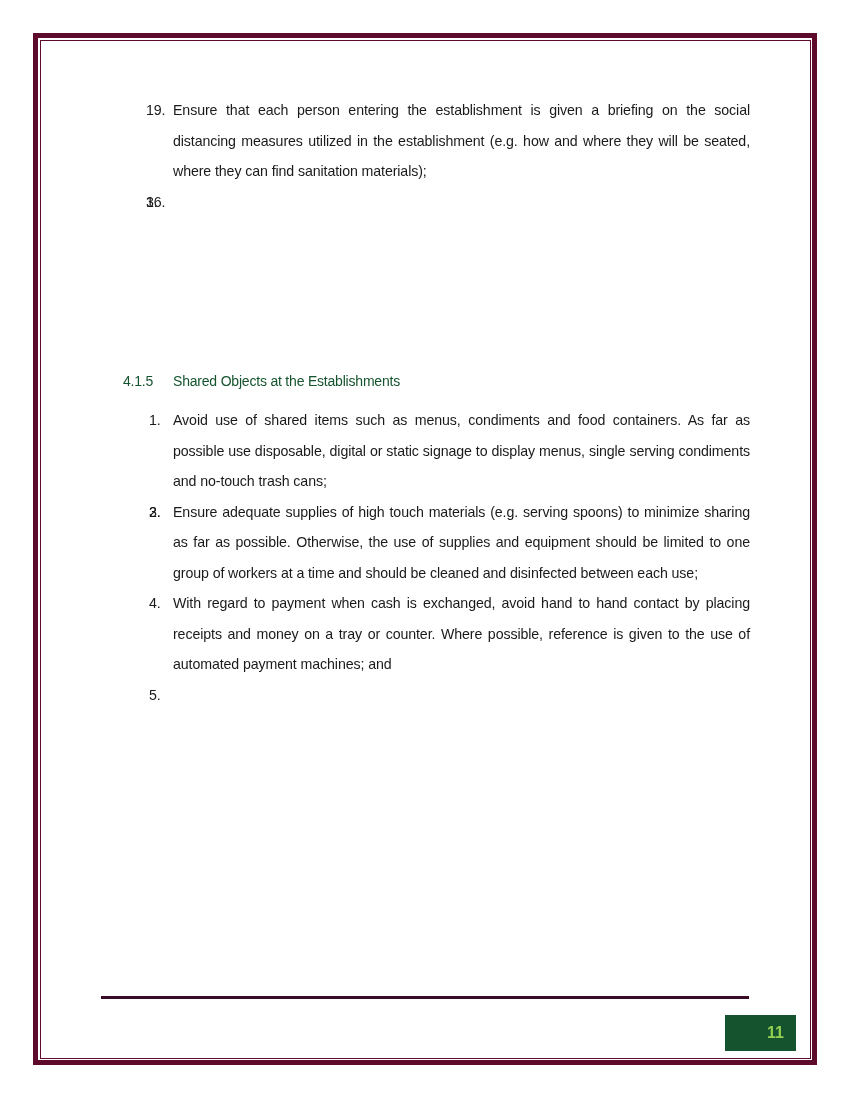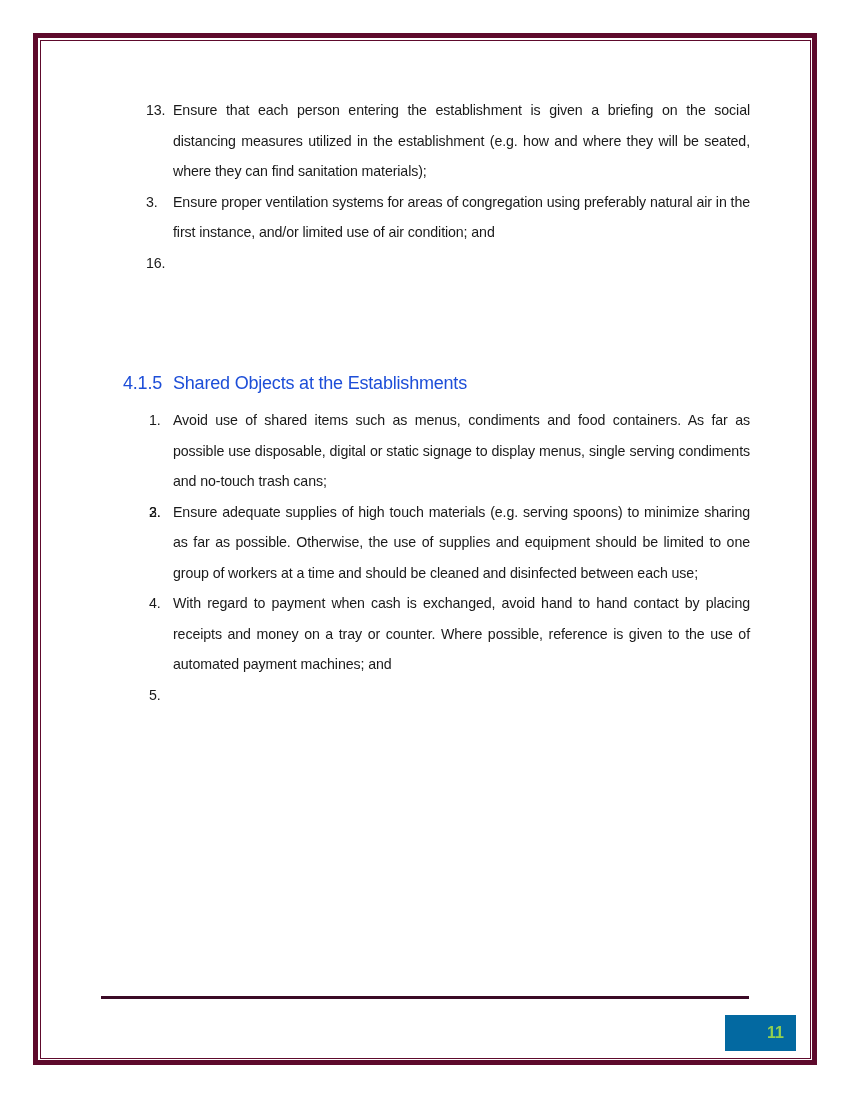--- a/index.html
+++ b/index.html
@@ -59,22 +59,22 @@
       position: absolute;
       left: 0;
       top: 0;
       width: 27px;
     }
     .item.wide .num { left: 3px; }
     .heading {
       position: absolute;
       left: 123px;
       top: 373px;
-      font-size: 18px;
-      color: #1d4ed8;
+      font-size: 14px;
+      color: #14532d;
       white-space: nowrap;
       letter-spacing: -0.2px;
     }
     .heading .h-num {
       display: inline-block;
       width: 50px;
     }
     .footer-rule {
       position: absolute;
       left: 101px;
@@ -82,46 +82,45 @@
       width: 648px;
       height: 3px;
       background: #3b0a26;
     }
     .page-box {
       position: absolute;
       left: 725px;
       top: 1015px;
       width: 71px;
       height: 36px;
-      background: #0369a1;
+      background: #14532d;
       box-sizing: border-box;
       text-align: right;
       padding-right: 12px;
       line-height: 36px;
       font-size: 16px;
       font-weight: bold;
       color: #92d050;
     }
   </style>
 </head>
 <body>
 
 <div class="frame-outer"></div>
 <div class="frame-inner"></div>
 
 <div class="content">
 
   <ol class="list" style="top: 95px;">
     <li class="item">
-      <span class="num">13.</span>
+      <span class="num">19.</span>
       <span>Ensure that each person entering the establishment is given a briefing on the social distancing measures utilized in the establishment (e.g. how and where they will be seated, where they can find sanitation materials);</span>
     </li>
     <li class="item">
       <span class="num">3.</span>
-      <span>Ensure proper ventilation systems for areas of congregation using preferably natural air in the first instance, and/or limited use of air condition; and</span>
     </li>
     <li class="item">
       <span class="num">16.</span>
     </li>
   </ol>
 
   <h2 class="heading" style="margin:0; font-weight:normal;">
     <span class="h-num">4.1.5</span><span>Shared Objects at the Establishments</span>
   </h2>
 

